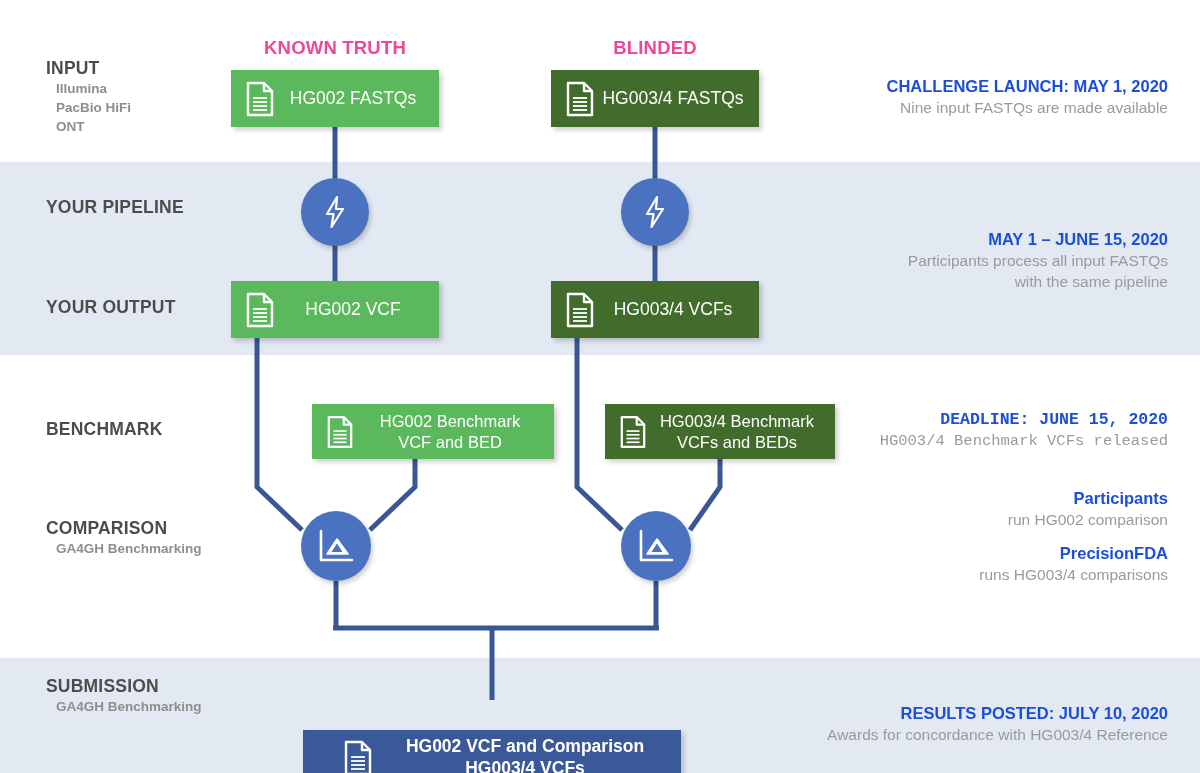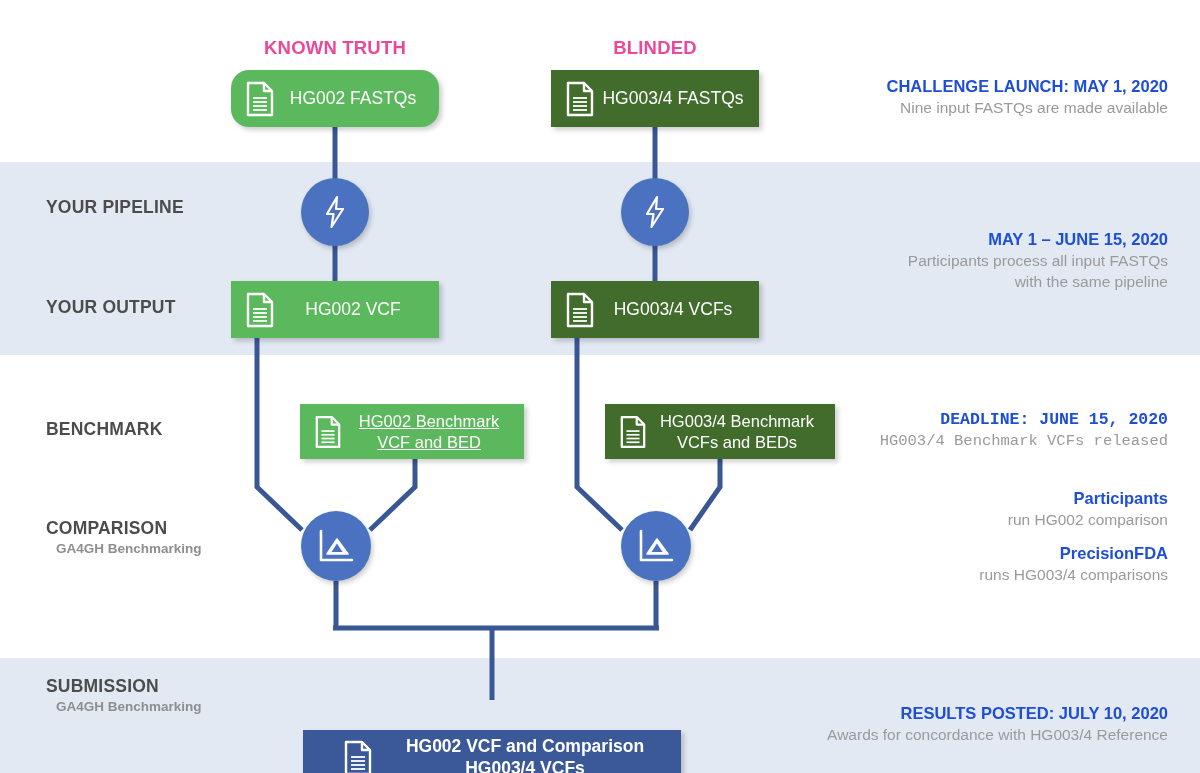--- a/index.html
+++ b/index.html
@@ -104,25 +104,25 @@
     font-size: 17.5px;
     font-weight: normal;
     line-height: 1.22;
     padding-right: 14px;
     white-space: pre-line;
   }
   .green       { background: #5cb85c; }
   .dark-green  { background: #416c2b; }
   .navy        { background: #3b5998; }
 
-  #node-hg002-fastqs    { left: 231px; top: 70px;  width: 208px; height: 57px; border-radius: 18px; }
+  #node-hg002-fastqs    { left: 231px; top: 70px;  width: 208px; height: 57px; }
   #node-hg0034-fastqs   { left: 551px; top: 70px;  width: 208px; height: 57px; }
   #node-hg002-vcf       { left: 231px; top: 281px; width: 208px; height: 57px; }
   #node-hg0034-vcfs     { left: 551px; top: 281px; width: 208px; height: 57px; }
-  #node-hg002-bench     { left: 300px; top: 404px; width: 224px; height: 55px; text-decoration: underline; }
+  #node-hg002-bench     { left: 312px; top: 404px; width: 242px; height: 55px; }
   #node-hg0034-bench    { left: 605px; top: 404px; width: 230px; height: 55px; }
   #node-submission      { left: 303px; top: 730px; width: 378px; height: 55px; padding-left: 20px; }
 
   #node-hg002-bench .node-label,
   #node-hg0034-bench .node-label { font-size: 16.5px; }
   #node-submission .node-label   { font-size: 17.5px; font-weight: bold; }
   #node-submission .doc-icon     { margin-left: 20px; margin-right: 10px; }
 
   
   .circle-node {
@@ -199,20 +199,26 @@
 
       <line x1="333" y1="628" x2="659" y2="628"></line>
 
       <line x1="492" y1="628" x2="492" y2="700"></line>
     </g>
   </svg>
 
   <div class="col-header" id="header-known">KNOWN TRUTH</div>
   <div class="col-header" id="header-blinded">BLINDED</div>
 
+  <div class="stage-label" id="label-input">
+    <div class="title">INPUT</div>
+    <div class="sub" style="white-space:pre-line;">Illumina
+PacBio HiFi
+ONT</div>
+  </div>
   <div class="stage-label" id="label-pipeline">
     <div class="title">YOUR PIPELINE</div>
   </div>
   <div class="stage-label" id="label-output">
     <div class="title">YOUR OUTPUT</div>
   </div>
   <div class="stage-label" id="label-benchmark">
     <div class="title">BENCHMARK</div>
   </div>
   <div class="stage-label" id="label-comparison">

